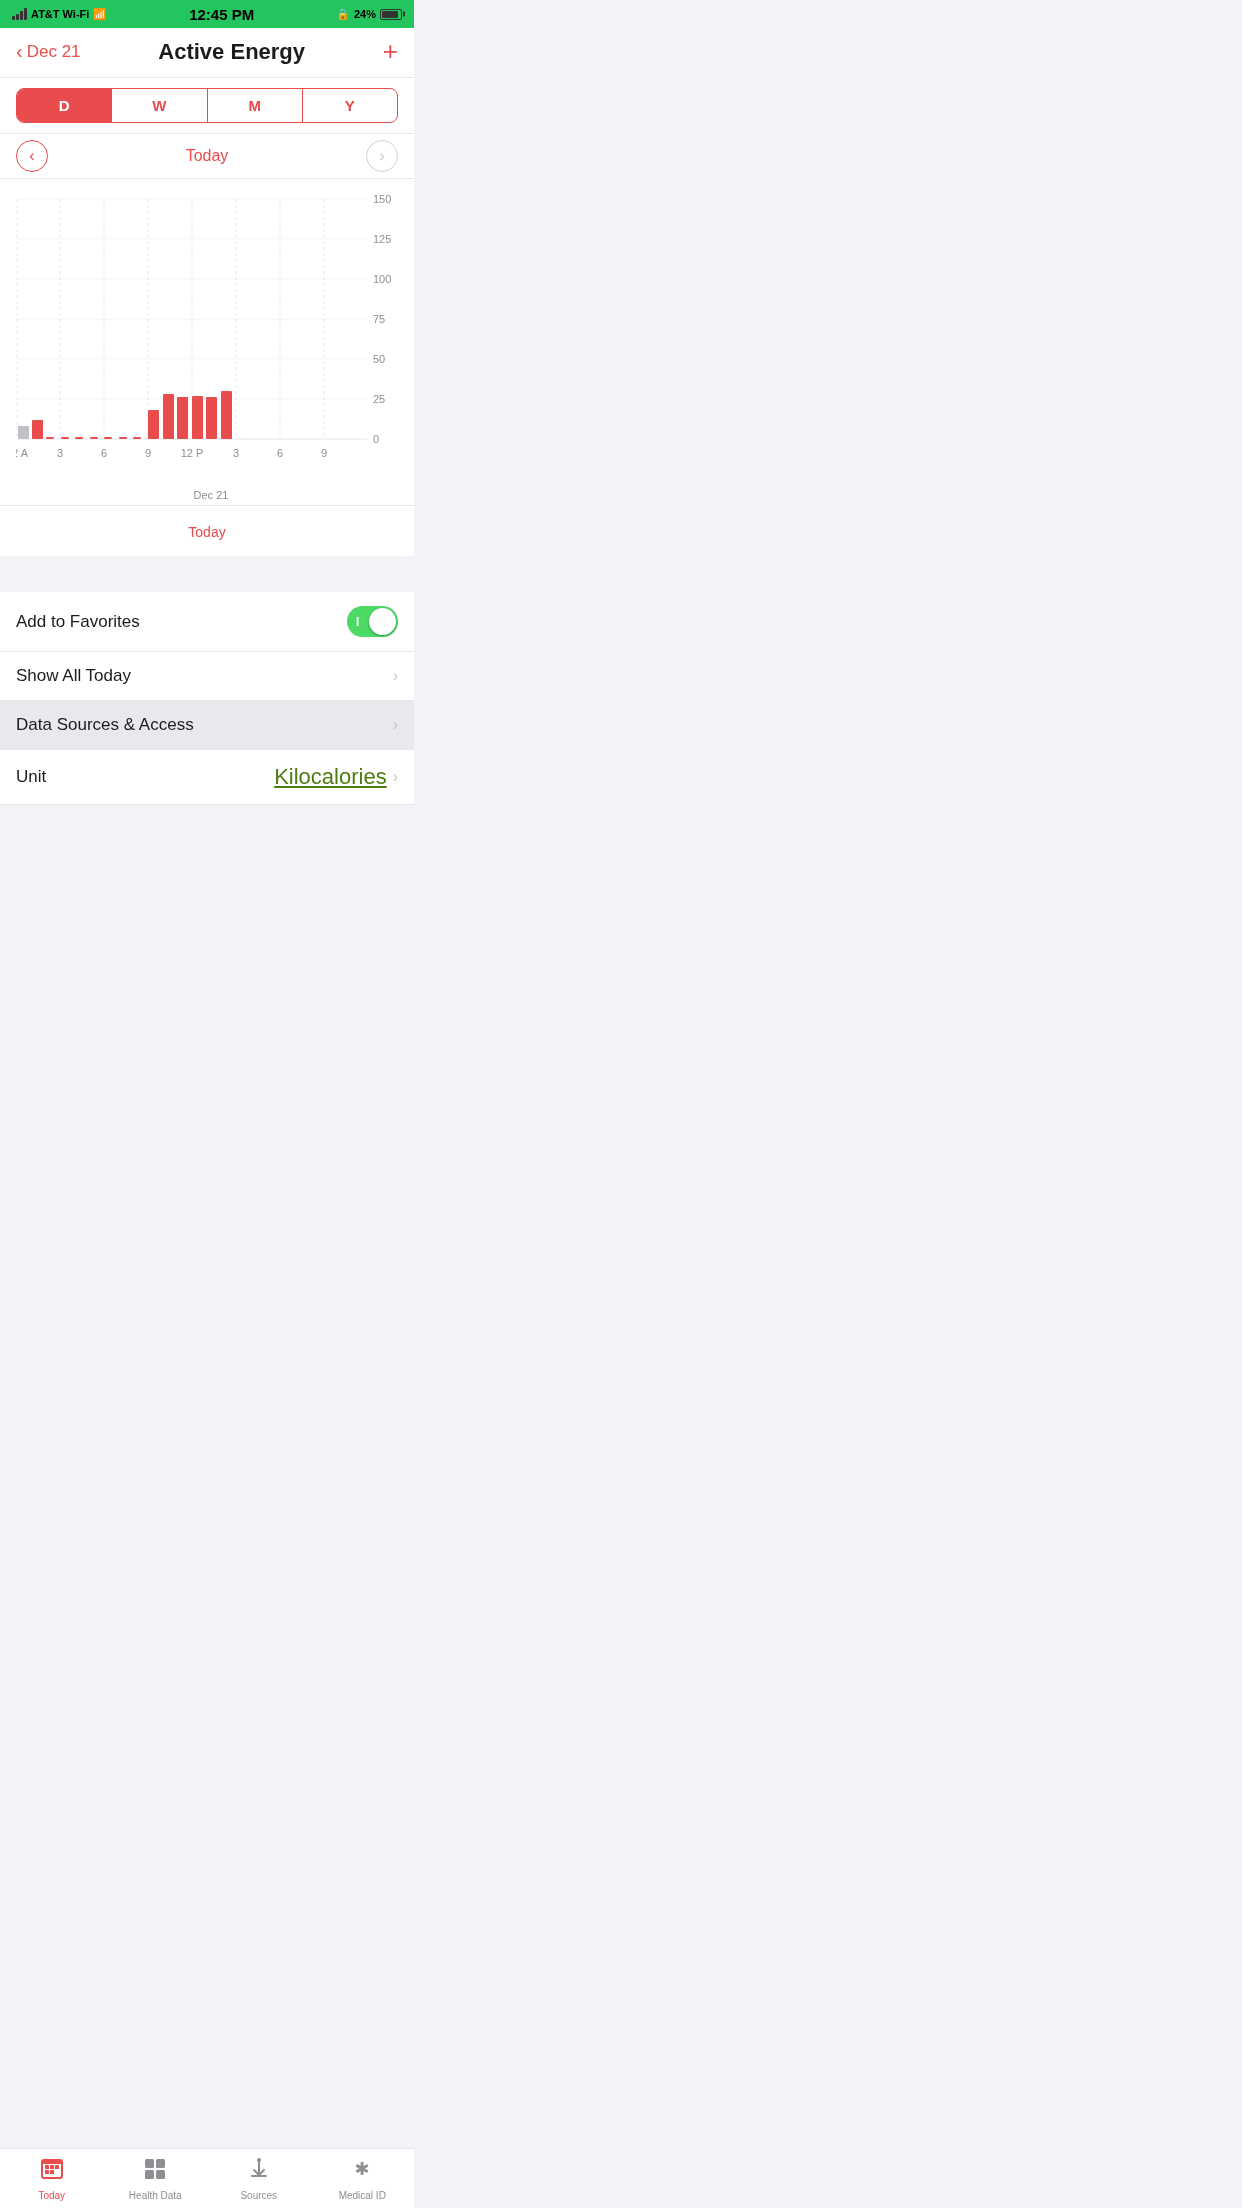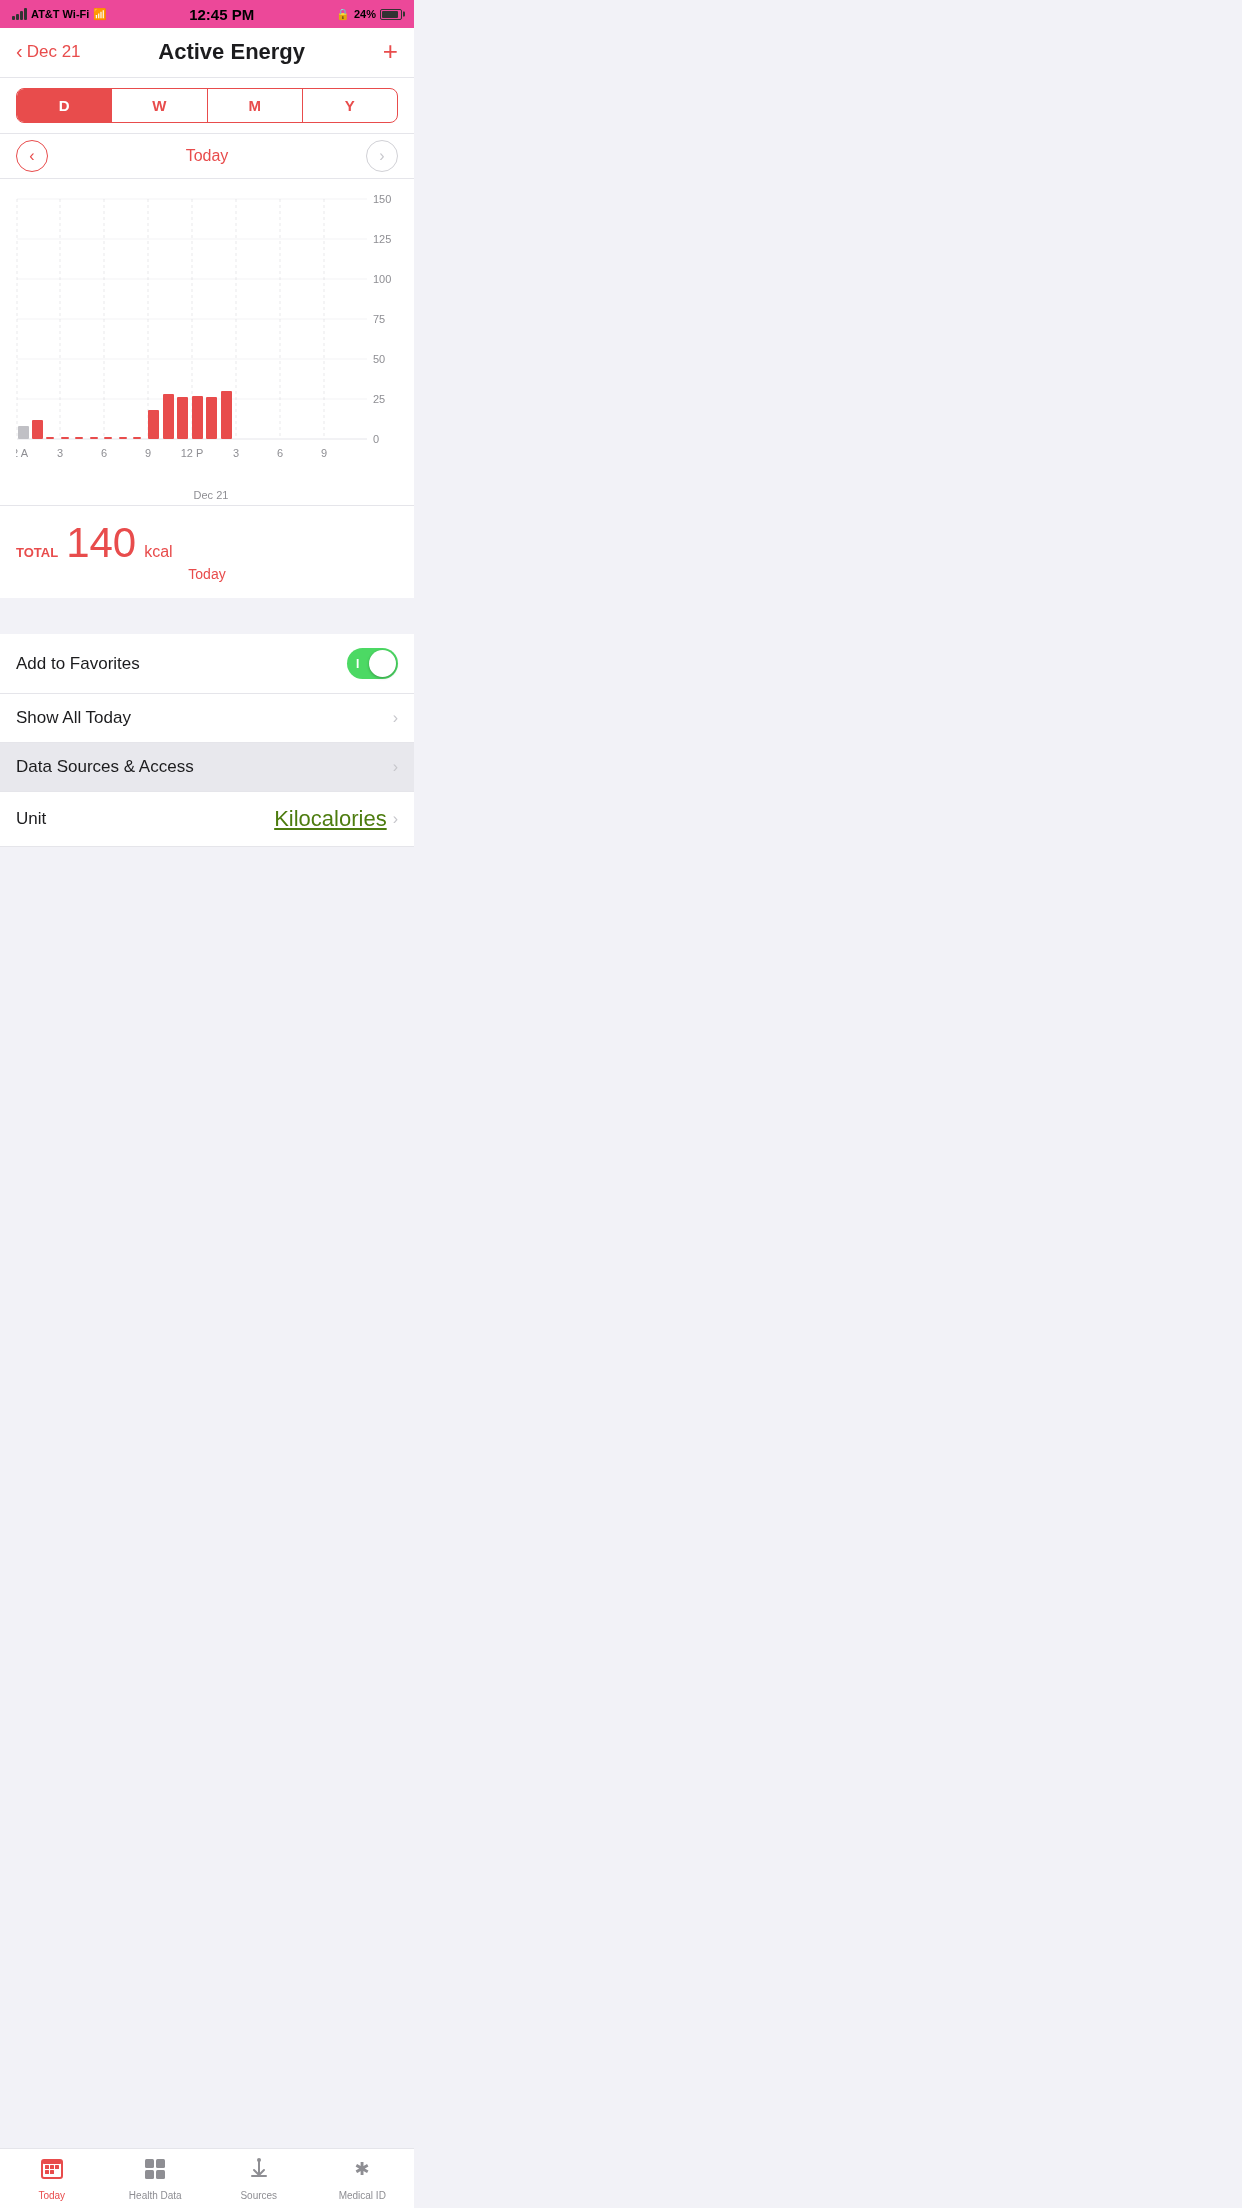--- a/index.html
+++ b/index.html
@@ -7,21 +7,21 @@
     body {
       width: 414px;
       min-height: 736px;
       font-family: -apple-system, 'Helvetica Neue', sans-serif;
       background: #f2f2f7;
       overflow-x: hidden;
     }
 
     
     .status-bar {
-      background: #ec4899;
+      background: #22c55e;
       display: flex;
       justify-content: space-between;
       align-items: center;
       padding: 4px 12px 4px 12px;
       height: 28px;
       font-size: 12px;
       font-weight: 600;
       text-align: center;
     }
     .status-left { display: flex; align-items: center; gap: 4px; font-size: 11px; }
@@ -349,25 +349,20 @@
         <text x="131" y="268" font-size="11" fill="#8e8e93" text-anchor="middle">9</text>
         <text x="175" y="268" font-size="11" fill="#8e8e93" text-anchor="middle">12 P</text>
         <text x="219" y="268" font-size="11" fill="#8e8e93" text-anchor="middle">3</text>
         <text x="263" y="268" font-size="11" fill="#8e8e93" text-anchor="middle">6</text>
         <text x="307" y="268" font-size="11" fill="#8e8e93" text-anchor="middle">9</text>
       </svg>
     </div>
     <div class="chart-date-label">Dec 21</div>
 
     <div class="summary-container">
-      <div class="summary-line1">
-        <span class="summary-total-label">TOTAL</span>
-        <span class="summary-total-value">140</span>
-        <span class="summary-unit">kcal</span>
-      </div>
       <div class="summary-date">Today</div>
     </div>
   </div>
 
   <div class="section-divider"></div>
 
   <div class="list-section">
 
     <div class="list-row">
       <span class="list-row-label">Add to Favorites</span>

